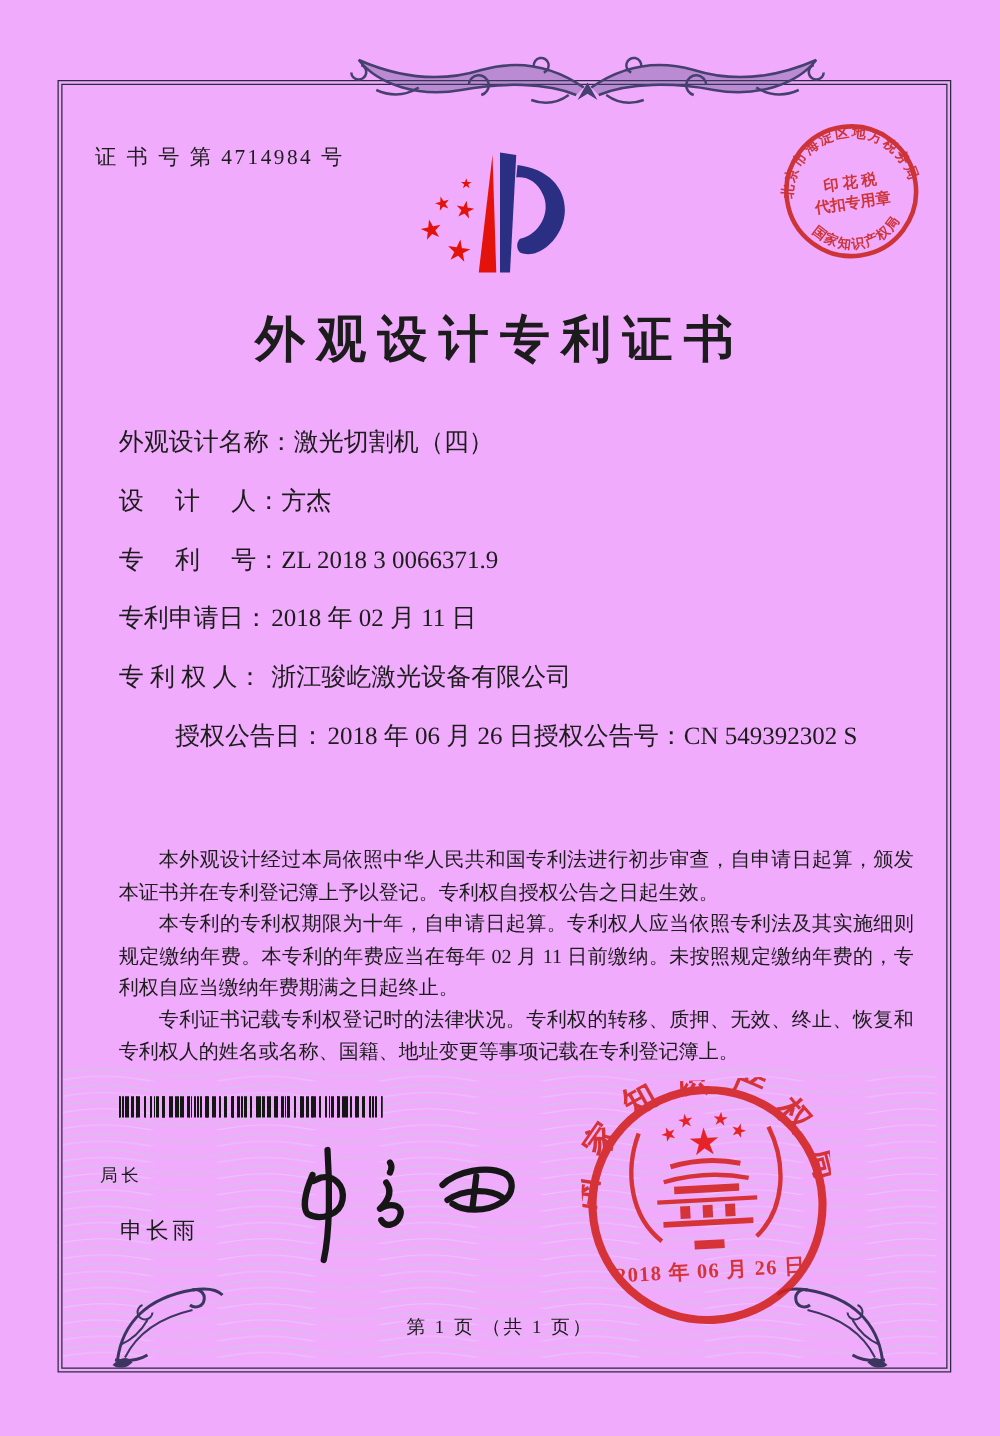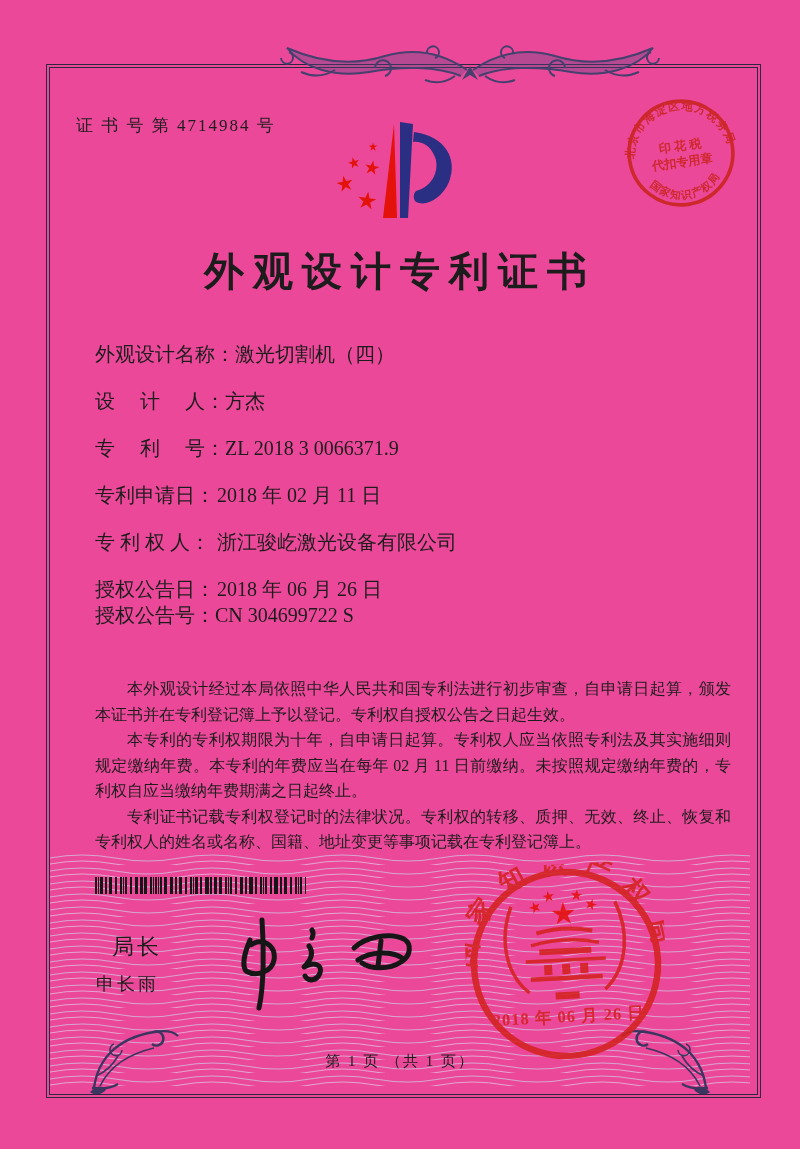--- a/index.html
+++ b/index.html
@@ -1,43 +1,43 @@
 <!DOCTYPE html>
 <html><head>
 <meta charset="utf-8">
 <style>
   html,body{margin:0;padding:0;}
   body{width:800px;height:1149px;background:#f6f5f2;font-family:"Liberation Serif","DejaVu Serif",serif;}
-  .page{position:relative;width:800px;height:1149px;background:#ec4899;overflow:hidden;color:#1c1c1c;}
+  .page{position:relative;width:800px;height:1149px;background:#f0abfc;overflow:hidden;color:#1c1c1c;}
   
   .frame{position:absolute;left:46px;top:64px;width:707px;height:1026px;border:4px double #2a2940;}
   .waves{position:absolute;left:50px;top:852px;width:700px;height:236px;}
   .flourish-top{position:absolute;left:255px;top:36px;width:430px;height:62px;}
   .corner{position:absolute;width:96px;height:72px;}
   .corner-left{left:84px;top:1022px;}
   .corner-right{left:620px;top:1022px;transform:scaleX(-1);}
   .cert-no{position:absolute;left:76px;top:114px;font-size:17px;letter-spacing:2px;}
   .logo{position:absolute;left:328px;top:110px;width:150px;height:128px;}
   .tax-stamp{position:absolute;left:620px;top:92px;width:122px;height:122px;transform:rotate(-8deg);opacity:.88;}
   .title{position:absolute;left:0;top:244px;width:100%;margin:0;text-align:center;
          font-size:40px;font-weight:bold;letter-spacing:9px;}
   .fields{position:absolute;left:95px;top:341px;width:636px;font-size:20px;}
   .fields .row{display:flex;margin-bottom:21px;line-height:26px;}
   .fields .lbl{flex:0 0 122px;white-space:nowrap;}
   .fields .val{flex:1;}
-  .fields .row-grant{display:flex;justify-content:center;flex-direction:column;}
+  .fields .row-grant{display:flex;justify-content:center;}
   .pair{display:flex;}
   .body-text{position:absolute;left:95px;top:676px;width:636px;font-size:16px;line-height:25.5px;text-align:justify;}
   .body-text p{margin:0;text-indent:2em;}
   .barcode{position:absolute;left:95px;top:877px;width:211px;height:17px;
     background:
       repeating-linear-gradient(90deg,#151515 0 2px,transparent 2px 5px),
       repeating-linear-gradient(90deg,#151515 0 1px,transparent 1px 7px),
       repeating-linear-gradient(90deg,transparent 0 3px,#151515 3px 4px,transparent 4px 11px);}
-  .sig-title{position:absolute;left:112px;top:932px;font-size:22px;letter-spacing:3px;}
+  .sig-title{position:absolute;left:80px;top:932px;font-size:14px;letter-spacing:3px;}
   .sig-name{position:absolute;left:96px;top:972px;font-size:18px;letter-spacing:3px;}
   .signature{position:absolute;left:212px;top:908px;width:215px;height:110px;}
   .office-seal{position:absolute;left:466px;top:864px;width:200px;height:200px;transform:rotate(-3deg);opacity:.95;}
   .footer{position:absolute;left:0;top:1052px;width:100%;text-align:center;font-size:15px;letter-spacing:2px;}
   .seal-red{fill:#d2231f;}
 </style>
 </head>
 <body>
 
 <div class="page">
@@ -143,21 +143,21 @@
       <span class="lbl">专 利 权 人：</span>
       <span class="val">浙江骏屹激光设备有限公司</span>
     </div>
     <div class="row row-grant">
       <span class="pair">
         <span class="lbl">授权公告日：</span>
         <span>2018 年 06 月 26 日</span>
       </span>
       <span class="pair">
         <span>授权公告号：</span>
-        <span>CN 304699722 S</span>
+        <span>CN 549392302 S</span>
       </span>
     </div>
   </div>
 
   <div class="body-text">
     <p>本外观设计经过本局依照中华人民共和国专利法进行初步审查，自申请日起算，颁发本证书并在专利登记簿上予以登记。专利权自授权公告之日起生效。</p>
     <p>本专利的专利权期限为十年，自申请日起算。专利权人应当依照专利法及其实施细则规定缴纳年费。本专利的年费应当在每年 02 月 11 日前缴纳。未按照规定缴纳年费的，专利权自应当缴纳年费期满之日起终止。</p>
     <p>专利证书记载专利权登记时的法律状况。专利权的转移、质押、无效、终止、恢复和专利权人的姓名或名称、国籍、地址变更等事项记载在专利登记簿上。</p>
   </div>
 

